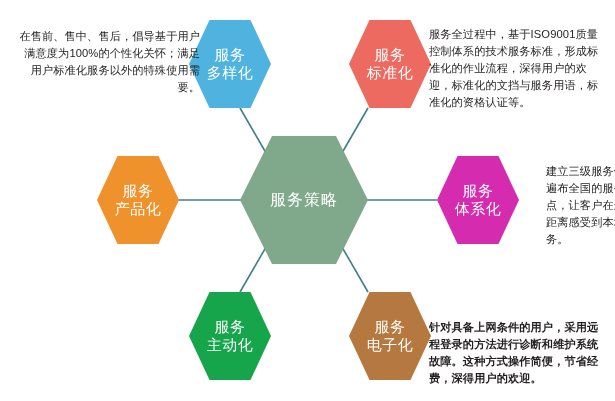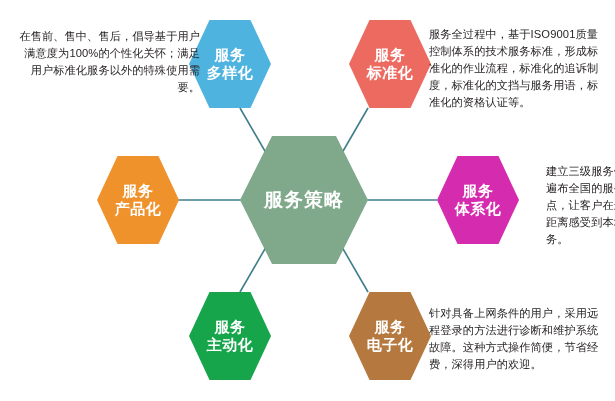--- a/index.html
+++ b/index.html
@@ -23,30 +23,30 @@
   
   .hex {
     position:absolute;
     display:flex;
     flex-direction:column;
     align-items:center;
     justify-content:center;
     -webkit-clip-path: polygon(25% 0%, 75% 0%, 100% 50%, 75% 100%, 25% 100%, 0% 50%);
     clip-path: polygon(25% 0%, 75% 0%, 100% 50%, 75% 100%, 25% 100%, 0% 50%);
     color:#ffffff;
-    font-weight:bold;
+    font-weight:normal;
     text-align:right;
     line-height:1.22;
     letter-spacing:0.5px;
   }
   .hex .ln { display:block; white-space:nowrap; }
   .hex-sat { width:82px; height:88px; font-size:15px; }
   .hex-center {
     width:128px; height:128px;
-    font-size:19px;
+    font-size:16px;
     letter-spacing:1px;
   }
   
   .desc {
     position:absolute;
     font-size:11.2px;
     line-height:1.52;
     color:#231f20;
     letter-spacing:0.1px;
   }
@@ -74,21 +74,21 @@
   <div class="hex hex-sat" style="left:189px; top:20px; background:#4FB3E0;">
     <span class="ln">服务</span>
     <span class="ln">多样化</span>
   </div>
   <div class="desc left" style="left:14px; top:28px; width:186px;">在售前、售中、售后，倡导基于用户满意度为100%的个性化关怀；满足用户标准化服务以外的特殊使用需要。</div>
 
   <div class="hex hex-sat" style="left:349px; top:20px; background:#EC6A60;">
     <span class="ln">服务</span>
     <span class="ln">标准化</span>
   </div>
-  <div class="desc right" style="left:429px; top:26px; width:180px;">服务全过程中，基于ISO9001质量控制体系的技术服务标准，形成标准化的作业流程，标准化的追诉制度，标准化的文挡与服务用语，标准化的资格认证等。</div>
+  <div class="desc right" style="left:429px; top:26px; width:180px;">服务全过程中，基于ISO9001质量控制体系的技术服务标准，形成标准化的作业流程，深得用户的欢迎，标准化的文挡与服务用语，标准化的资格认证等。</div>
 
   <div class="hex hex-sat" style="left:97px; top:156px; background:#F0922B;">
     <span class="ln">服务</span>
     <span class="ln">产品化</span>
   </div>
 
   <div class="hex hex-sat" style="left:437px; top:156px; background:#D52BAE;">
     <span class="ln">服务</span>
     <span class="ln">体系化</span>
   </div>
@@ -96,15 +96,15 @@
 
   <div class="hex hex-sat" style="left:189px; top:292px; background:#16A54A;">
     <span class="ln">服务</span>
     <span class="ln">主动化</span>
   </div>
 
   <div class="hex hex-sat" style="left:349px; top:292px; background:#B5783E;">
     <span class="ln">服务</span>
     <span class="ln">电子化</span>
   </div>
-  <div class="desc right" style="left:429px; top:305px; width:180px;">针对具备上网条件的用户，采用远程登录的方法进行诊断和维护系统故障。这种方式操作简便，节省经费，深得用户的欢迎。</div>
+  <div class="desc right" style="left:429px; top:319px; width:180px;font-weight:bold;">针对具备上网条件的用户，采用远程登录的方法进行诊断和维护系统故障。这种方式操作简便，节省经费，深得用户的欢迎。</div>
 
 </div>
 
 </body></html>

